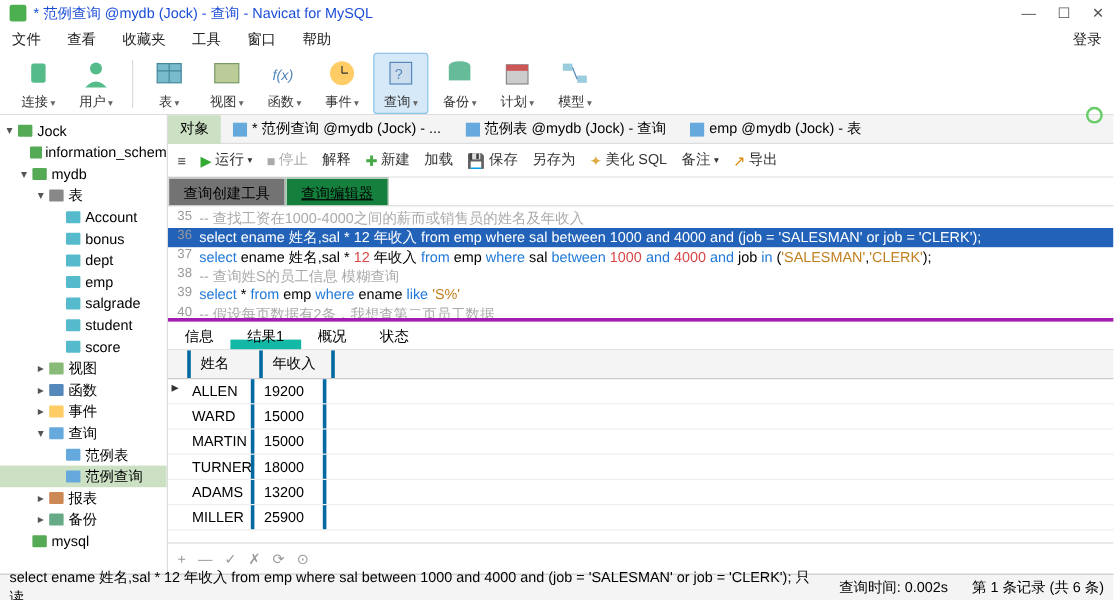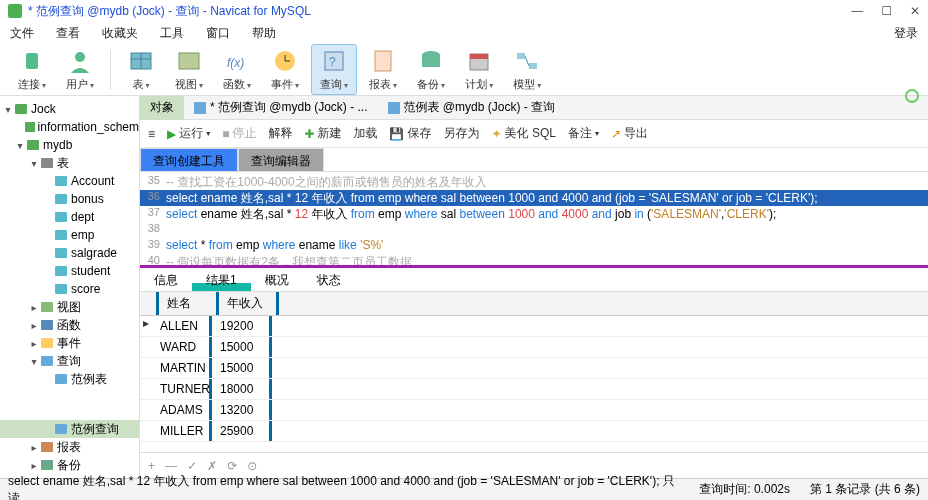--- a/index.html
+++ b/index.html
@@ -15,34 +15,34 @@
 .tbtn { display: flex; flex-direction: column; align-items: center; padding: 2px 8px; gap: 2px; border-radius: 3px; }
 .tbtn.sel { background: #d6e9f8; border: 1px solid #8bc4e8; }
 .tbtn .ic { width: 28px; height: 28px; display: flex; align-items: center; justify-content: center; }
 .tbtn .lbl { font-size: 11px; color: #333; }
 .tbtn .dd { font-size: 8px; color: #666; margin-left: 2px; }
 .body { display: flex; height: 382px; }
 .tree { width: 140px; border-right: 1px solid #ddd; overflow: hidden; padding-top: 4px; background: #fff; }
 .tnode { display: flex; align-items: center; height: 18px; padding-left: 2px; white-space: nowrap; }
 .tnode .exp { width: 12px; text-align: center; color: #555; font-size: 10px; }
 .tnode .ic { width: 14px; height: 14px; margin-right: 3px; }
-.tnode.sel { background: #cce1c4; margin-top: 32px; }
+.tnode.sel { background: #cce1c4; }
 .tnode.l1 { padding-left: 14px; }
 .tnode.l2 { padding-left: 28px; }
 .tnode.l3 { padding-left: 42px; }
 .main { flex: 1; display: flex; flex-direction: column; }
 .tabs { height: 24px; display: flex; align-items: center; border-bottom: 1px solid #ddd; background: #f4f4f4; }
 .tab { padding: 3px 10px; display: flex; align-items: center; gap: 4px; height: 24px; }
 .tab.active { background: #cce1c4; }
 .tab .ic { width: 12px; height: 12px; }
 .actionbar { height: 28px; display: flex; align-items: center; gap: 12px; padding: 0 8px; border-bottom: 1px solid #e5e5e5; }
 .abtn { display: flex; align-items: center; gap: 3px; color: #333; }
 .subtabs { height: 24px; display: flex; border-bottom: 1px solid #ddd; }
-.subtab { padding: 4px 12px; border: 1px solid #ddd; border-bottom: none; background: #3b82f6; }
-.subtab.active { background: #a3a3a3; }
+.subtab { padding: 4px 12px; border: 1px solid #ddd; border-bottom: none; background: #737373; }
+.subtab.active { background: #15803d; text-decoration: underline; }
 .editor { flex: 0 0 96px; font-family: Consolas, monospace; font-size: 12px; padding: 2px 0; border-bottom: 3px solid #a21caf; overflow: hidden; }
 .eline { display: flex; height: 16px; }
 .eline .ln { width: 26px; text-align: right; padding-right: 6px; color: #999; font-size: 11px; }
 .eline .code { white-space: pre; }
 .kw { color: #2079d8; }
 .num { color: #d84848; }
 .str { color: #c08020; }
 .cm { color: #aaa; }
 .hlrow { background: #2262b8; color: #fff; }
 .hlrow .kw, .hlrow .num, .hlrow .str, .hlrow .cm { color: #fff; }
@@ -145,28 +145,20 @@
         <svg width="28" height="28">
           <rect x="5" y="5" width="18" height="18" fill="#cde" stroke="#58b"></rect>
           <text x="9" y="19" font-size="12" fill="#58b">?</text>
         </svg>
       </div>
       <div class="lbl">查询<span class="dd">▾</span></div>
     </div>
     <div class="tbtn">
       <div class="ic">
         <svg width="28" height="28">
-          <rect x="6" y="4" width="16" height="20" fill="#fdc" stroke="#c96"></rect>
-        </svg>
-      </div>
-      <div class="lbl">报表<span class="dd">▾</span></div>
-    </div>
-    <div class="tbtn">
-      <div class="ic">
-        <svg width="28" height="28">
           <ellipse cx="14" cy="8" rx="9" ry="4" fill="#6b9"></ellipse>
           <rect x="5" y="8" width="18" height="12" fill="#6b9"></rect>
         </svg>
       </div>
       <div class="lbl">备份<span class="dd">▾</span></div>
     </div>
     <div class="tbtn">
       <div class="ic">
         <svg width="28" height="28">
           <rect x="5" y="7" width="18" height="16" fill="#ccc" stroke="#888"></rect>
@@ -340,20 +332,26 @@
             <rect width="12" height="12" fill="#6ad"></rect>
           </svg>
           <span>* 范例查询 @mydb (Jock) - ...</span>
         </div>
         <div class="tab">
           <svg class="ic" width="12" height="12">
             <rect width="12" height="12" fill="#6ad"></rect>
           </svg>
           <span>范例表 @mydb (Jock) - 查询</span>
         </div>
+        <div class="tab">
+          <svg class="ic" width="12" height="12">
+            <rect width="12" height="12" fill="#6ad"></rect>
+          </svg>
+          <span>emp @mydb (Jock) - 表</span>
+        </div>
       </div>
     <div class="actionbar">
       <span class="abtn">≡</span>
       <span class="abtn">
           <span style="color:#3a3">▶</span>
           <span>运行</span>
           <span style="font-size:8px">▾</span>
         </span>
       <span class="abtn" style="color:#aaa">■ <span>停止</span></span>
       <span class="abtn">
@@ -395,20 +393,21 @@
       <div class="eline hlrow">
           <span class="ln">36</span>
           <span class="code"><span class="kw">select</span> ename 姓名,sal * <span class="num">12</span> 年收入 <span class="kw">from</span> emp <span class="kw">where</span> sal <span class="kw">between</span> <span class="num">1000</span> <span class="kw">and</span> <span class="num">4000</span> <span class="kw">and</span> (job = <span class="str">'SALESMAN'</span> <span class="kw">or</span> job = <span class="str">'CLERK'</span>);</span>
         </div>
       <div class="eline">
           <span class="ln">37</span>
           <span class="code"><span class="kw">select</span> ename 姓名,sal * <span class="num">12</span> 年收入 <span class="kw">from</span> emp <span class="kw">where</span> sal <span class="kw">between</span> <span class="num">1000</span> <span class="kw">and</span> <span class="num">4000</span> <span class="kw">and</span> job <span class="kw">in</span> (<span class="str">'SALESMAN'</span>,<span class="str">'CLERK'</span>);</span>
         </div>
       <div class="eline">
           <span class="ln">38</span>
+          <span class="code cm">-- 查询姓S的员工信息 模糊查询</span>
         </div>
       <div class="eline">
           <span class="ln">39</span>
           <span class="code"><span class="kw">select</span> * <span class="kw">from</span> emp <span class="kw">where</span> ename <span class="kw">like</span> <span class="str">'S%'</span></span>
         </div>
       <div class="eline">
           <span class="ln">40</span>
           <span class="code cm">-- 假设每页数据有2条，我想查第二页员工数据</span>
         </div>
 

